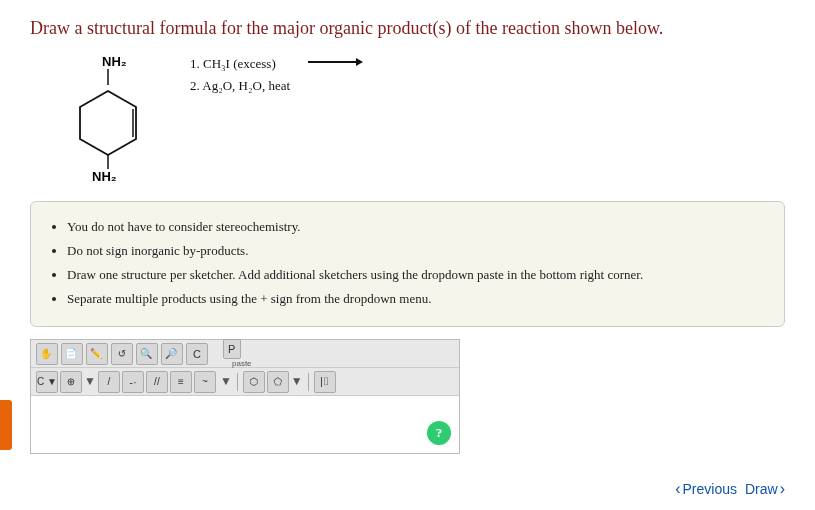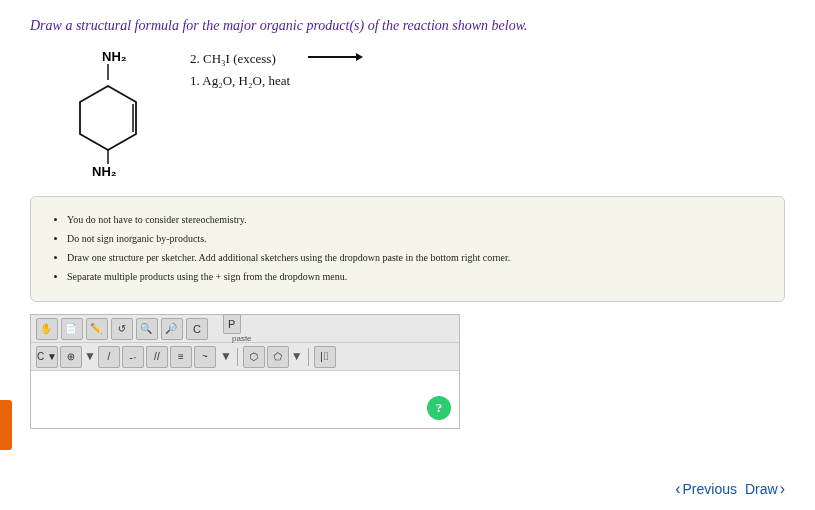--- a/index.html
+++ b/index.html
@@ -12,24 +12,23 @@
       color: #222;
       overflow: hidden;
       position: relative;
     }
 
     .page-container {
       padding: 18px 30px 10px 30px;
     }
 
     .question-text {
-      font-size: 14px;
+      font-size: 18px;
       margin-bottom: 14px;
-      color: #4c1d95;
-      font-style: italic;
+      color: #7f1d1d;
     }
 
     .reaction-area {
       display: flex;
       align-items: flex-start;
       margin-left: 20px;
       margin-bottom: 18px;
     }
 
     
@@ -58,21 +57,21 @@
       margin-left: 8px;
     }
 
     
     .instructions-box {
       background: #f5f5ec;
       border: 1px solid #ccc;
       border-radius: 6px;
       padding: 14px 18px;
       margin-bottom: 12px;
-      font-size: 10px;
+      font-size: 13px;
       line-height: 1.7;
     }
 
     .instructions-box ul {
       list-style: disc;
       padding-left: 18px;
     }
 
     .instructions-box li {
       margin-bottom: 2px;
@@ -218,22 +217,22 @@
       <polygon points="58,38 86,54 86,86 58,102 30,86 30,54" fill="none" stroke="#111" stroke-width="1.8"></polygon>
 
       <line x1="83" y1="56" x2="83" y2="84" stroke="#111" stroke-width="1.5"></line>
 
       <line x1="58" y1="102" x2="58" y2="116" stroke="#111" stroke-width="1.5"></line>
 
       <text x="42" y="128" font-family="Arial" font-size="13" font-weight="bold">NH₂</text>
     </svg>
 
     <div class="reaction-conditions">
-      <span class="condition-line">2. CH₃I  (excess)</span>
-      <span class="condition-line">1. Ag₂O, H₂O, heat</span>
+      <span class="condition-line">1. CH₃I  (excess)</span>
+      <span class="condition-line">2. Ag₂O, H₂O, heat</span>
     </div>
 
     <div class="arrow-container">
       <svg width="55" height="18" viewBox="0 0 55 18">
         <line x1="0" y1="9" x2="48" y2="9" stroke="#111" stroke-width="1.8"></line>
         <polygon points="48,5 55,9 48,13" fill="#111"></polygon>
       </svg>
     </div>
   </div>
 

